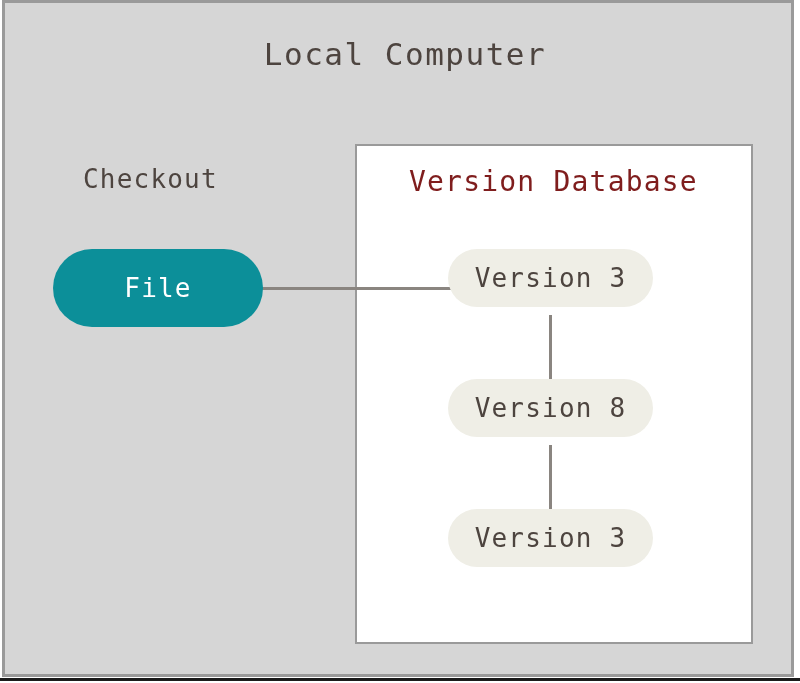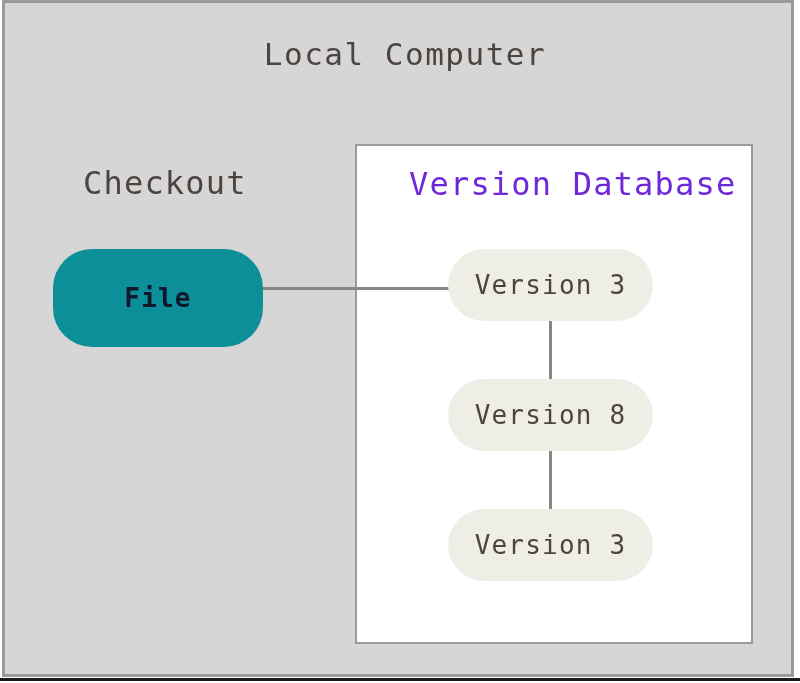--- a/index.html
+++ b/index.html
@@ -52,33 +52,33 @@
     font-size: 31px;
     letter-spacing: 1.5px;
     color: #4d443f;
     white-space: pre;
   }
 
   #checkout-label {
     position: absolute;
     left: 78px;
     top: 161px;
-    font-size: 32px;
+    font-size: 26px;
     letter-spacing: 1.2px;
     color: #4d443f;
     white-space: pre;
   }
 
   #version-database-label {
     position: absolute;
     left: 404px;
     top: 162px;
-    font-size: 32px;
+    font-size: 28px;
     letter-spacing: 1.2px;
-    color: #6d28d9;
+    color: #7f1d1d;
     white-space: pre;
   }
 
   
   #version-database-panel {
     position: absolute;
     left: 350px;
     top: 141px;
     width: 398px;
     height: 500px;
@@ -120,31 +120,30 @@
     font-size: 26px;
     letter-spacing: 1.2px;
     white-space: pre;
     box-sizing: border-box;
   }
 
   #file-node {
     left: 48px;
     top: 246px;
     width: 210px;
-    height: 98px;
+    height: 78px;
     background: #0c8f99;
     border-radius: 39px;
-    color: #0f172a;
-    font-weight: bold;
+    color: #ffffff;
   }
 
   .version-node {
     left: 443px;
     width: 205px;
-    height: 72px;
+    height: 58px;
     background: #efeee6;
     border-radius: 39px;
     color: #4d443f;
   }
   #version-3-node { top: 246px; }
   #version-2-node { top: 376px; }
   #version-1-node { top: 506px; }
 </style>
 </head>
 <body>

